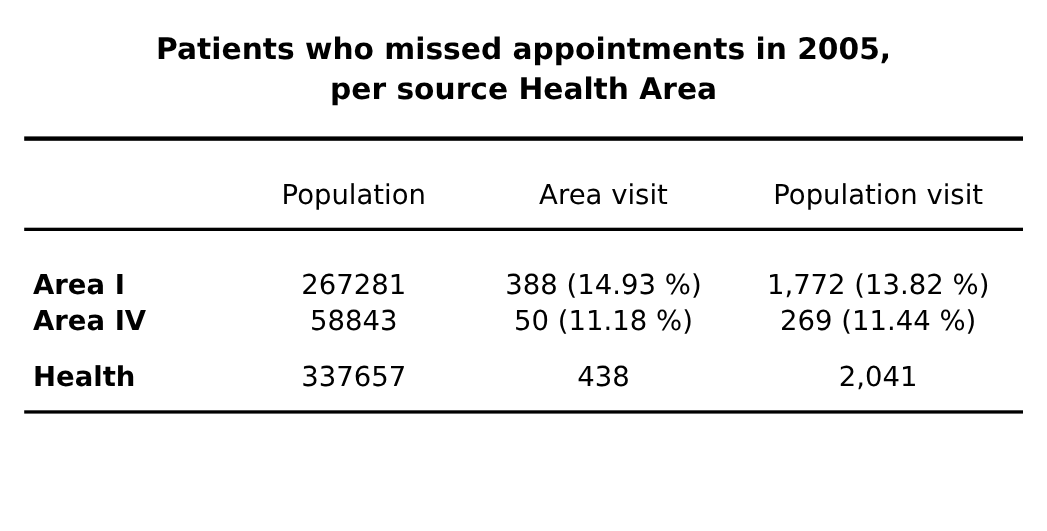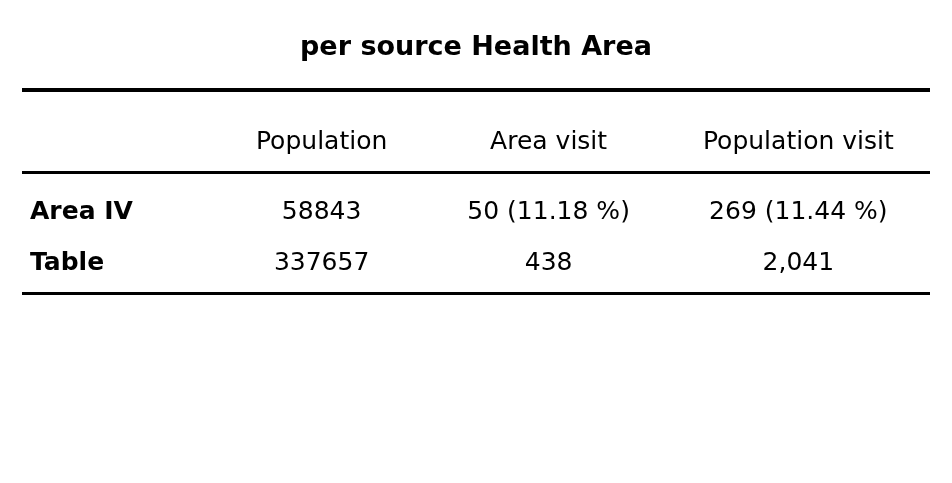--- a/index.html
+++ b/index.html
@@ -95,20 +95,21 @@
     height: 10px;
   }
 </style>
 </head>
 <body>
 
 <div class="sheet">
 
 
   <div class="table-title">
+    <div>Patients who missed appointments in 2005,</div>
     <div>per source Health Area</div>
   </div>
 
   <div class="rule top"></div>
 
   <table class="data">
     <colgroup>
       <col class="c0">
         <col class="c1">
         <col class="c2">
@@ -127,28 +128,34 @@
   <div class="rule mid"></div>
 
   <table class="data">
     <colgroup>
       <col class="c0">
         <col class="c1">
         <col class="c2">
         <col class="c3">
     </colgroup>
     <tbody>
+      <tr class="first-body">
+        <td class="rowlabel">Area I</td>
+        <td>267281</td>
+        <td>388 (14.93 %)</td>
+        <td>1,772 (13.82 %)</td>
+      </tr>
       <tr>
         <td class="rowlabel">Area IV</td>
         <td>58843</td>
         <td>50 (11.18 %)</td>
         <td>269 (11.44 %)</td>
       </tr>
       <tr class="total">
-        <td class="rowlabel">Table</td>
+        <td class="rowlabel">Health</td>
         <td>337657</td>
         <td>438</td>
         <td>2,041</td>
       </tr>
     </tbody>
   </table>
 
   <div class="rule bottom"></div>
   <div class="spacer-bottom"></div>
 

